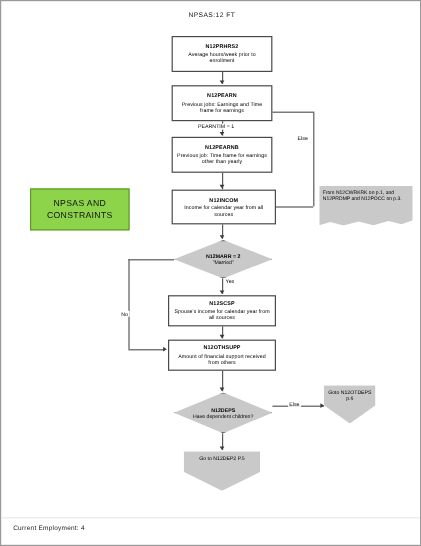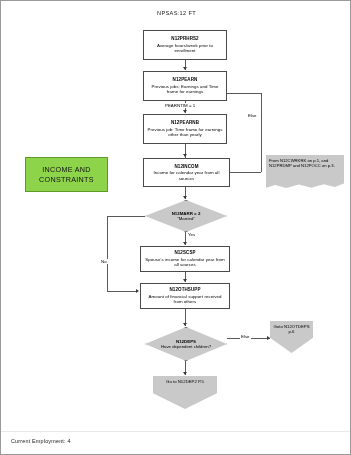--- a/index.html
+++ b/index.html
@@ -206,19 +206,19 @@
 
   <div class="vline" style="left:184px;top:360px;height:14px;"></div>
   <div class="arrow-d" style="left:181.5px;top:371px;"></div>
 
   <div class="goto" style="left:152px;top:375px;width:64px;height:33px;">
     <div class="shape"></div>
     <div class="glabel">Go to N12DEP2 P.5</div>
   </div>
 
   <div class="banner" style="left:24px;top:156px;width:83px;height:35px;">
-    <span>INCOME AND CONSTRAINTS</span>
+    <span>NPSAS AND CONSTRAINTS</span>
   </div>
 
   <div class="hr-bottom"></div>
   <div class="footer">Current Employment: 4</div>
 
 </div>
 
 </body></html>

